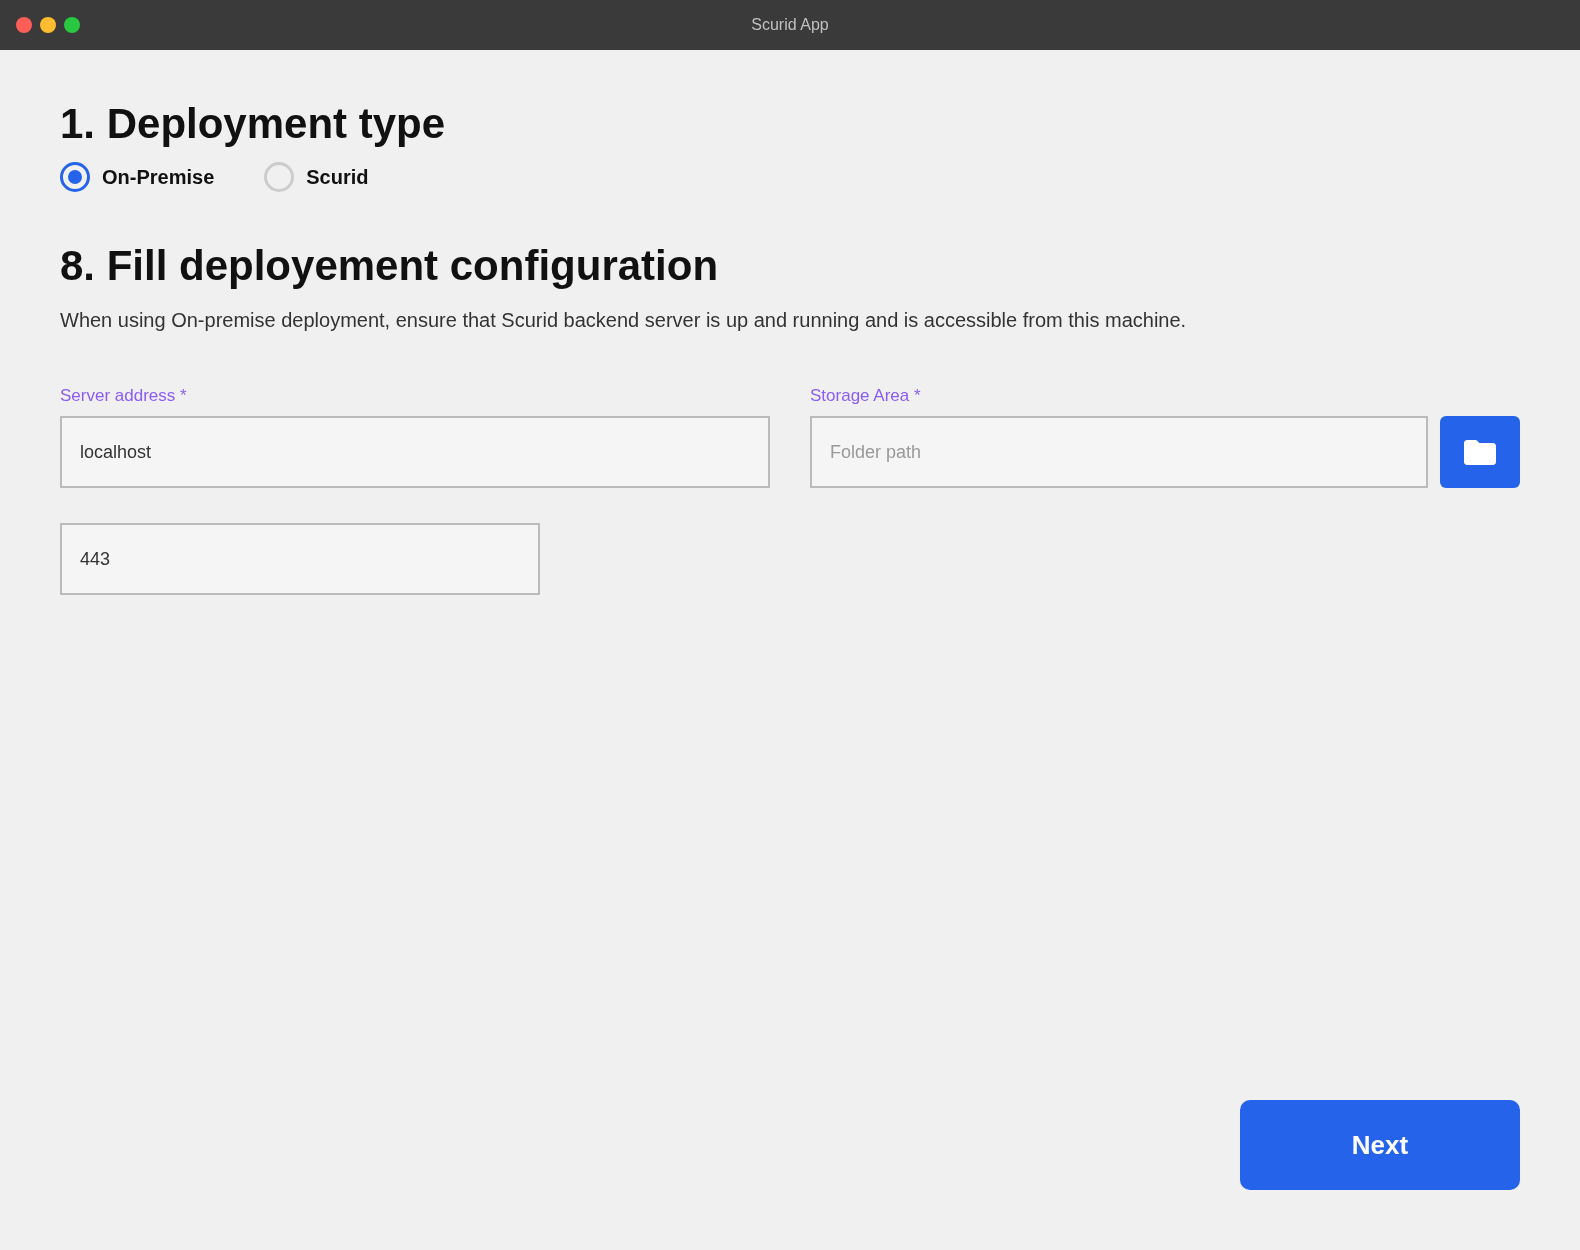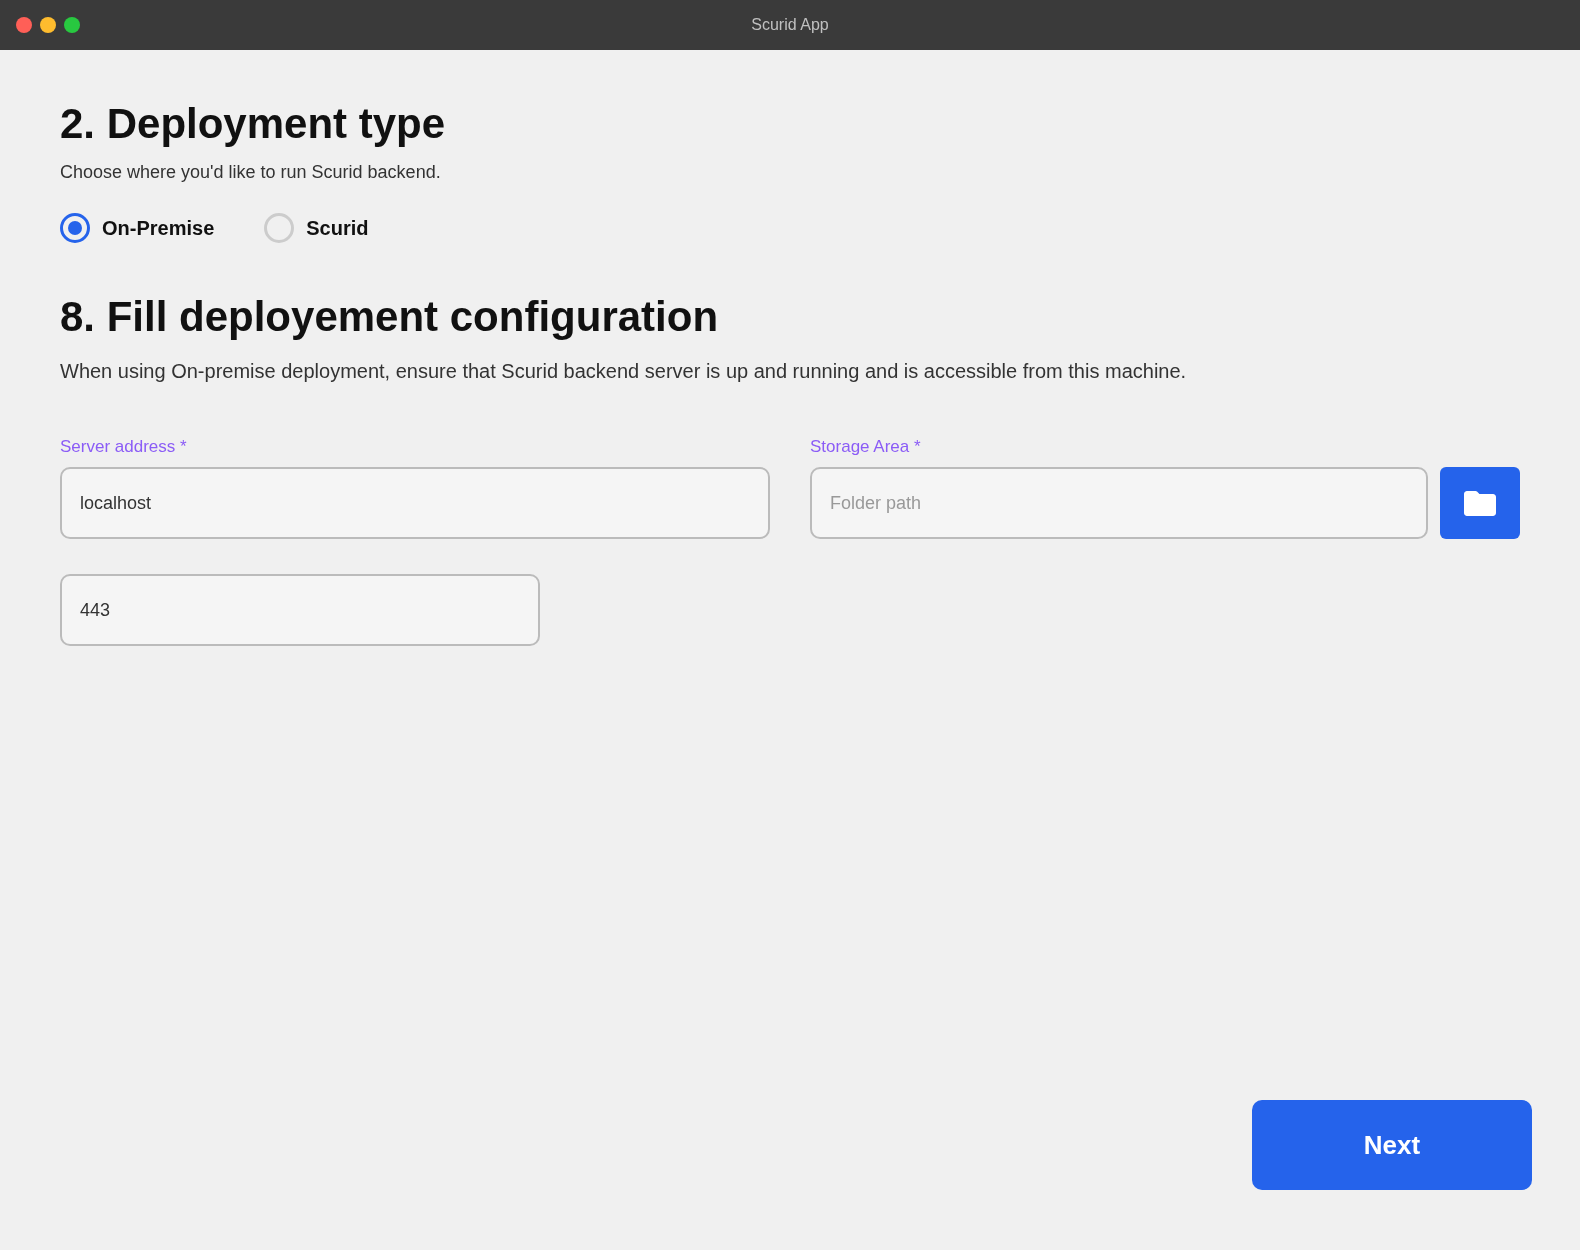--- a/index.html
+++ b/index.html
@@ -144,21 +144,21 @@
     .form-label {
       font-size: 17px;
       color: #8b5cf6;
       font-weight: 500;
     }
 
     .form-input {
       width: 100%;
       height: 72px;
       border: 2px solid #bbb;
-      border-radius: 10px;
+      border-radius: 0;
       background: #f5f5f5;
       padding: 0 18px;
       font-size: 18px;
       color: #333;
       outline: none;
     }
 
     .form-input::placeholder {
       color: #999;
     }
@@ -185,21 +185,21 @@
 
     .folder-icon-svg {
       width: 36px;
       height: 30px;
     }
 
     
     .bottom-bar {
       position: absolute;
       bottom: 60px;
-      right: 48px;
+      right: 60px;
     }
 
     .next-btn {
       width: 280px;
       height: 90px;
       background-color: #2563eb;
       color: white;
       border: none;
       border-radius: 10px;
       font-size: 26px;
@@ -214,22 +214,21 @@
   <div class="traffic-lights">
     <div class="traffic-light close"></div>
     <div class="traffic-light minimize"></div>
     <div class="traffic-light maximize"></div>
   </div>
   <span class="titlebar-title">Scurid App</span>
 </div>
 
 <div class="content">
 
-  <h1 class="section-title">2. Deployment type</h1>
-  <p class="section-subtitle">Choose where you'd like to run Scurid backend.</p>
+  <h1 class="section-title">1. Deployment type</h1>
 
   <div class="radio-group">
     <div class="radio-option">
       <div class="radio-circle selected"></div>
       <span class="radio-label">On-Premise</span>
     </div>
     <div class="radio-option">
       <div class="radio-circle"></div>
       <span class="radio-label">Scurid</span>
     </div>

